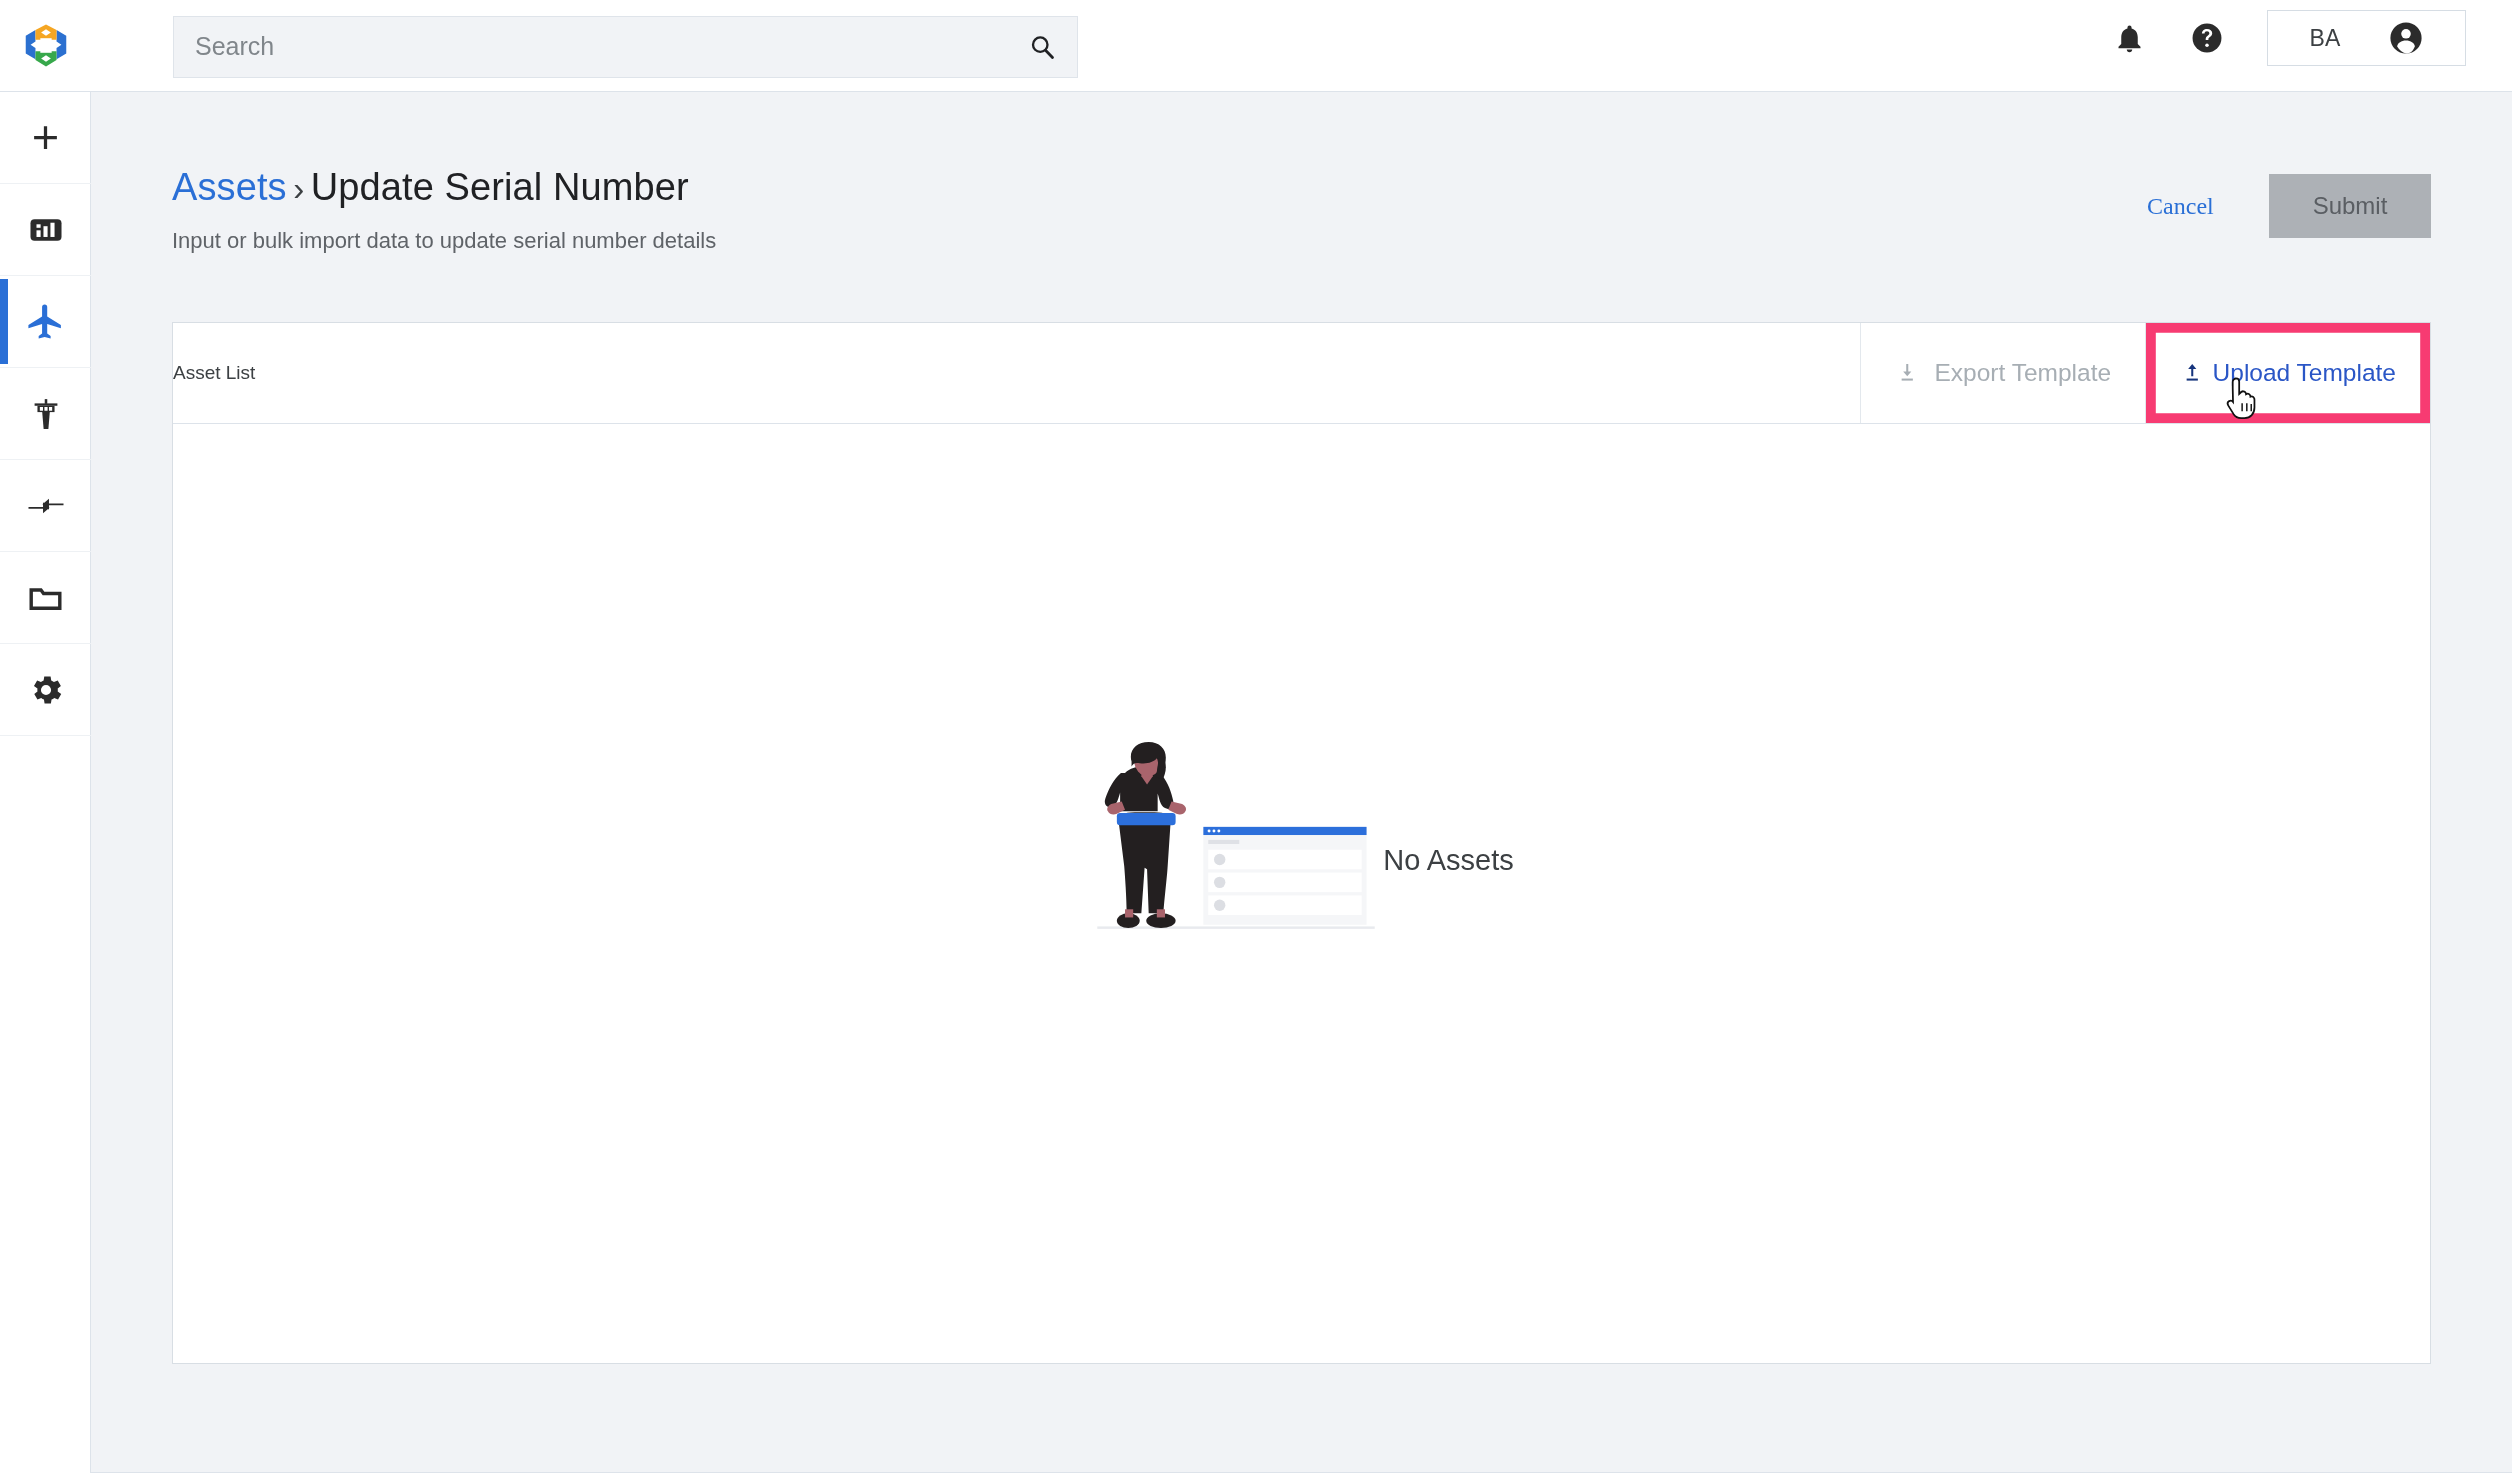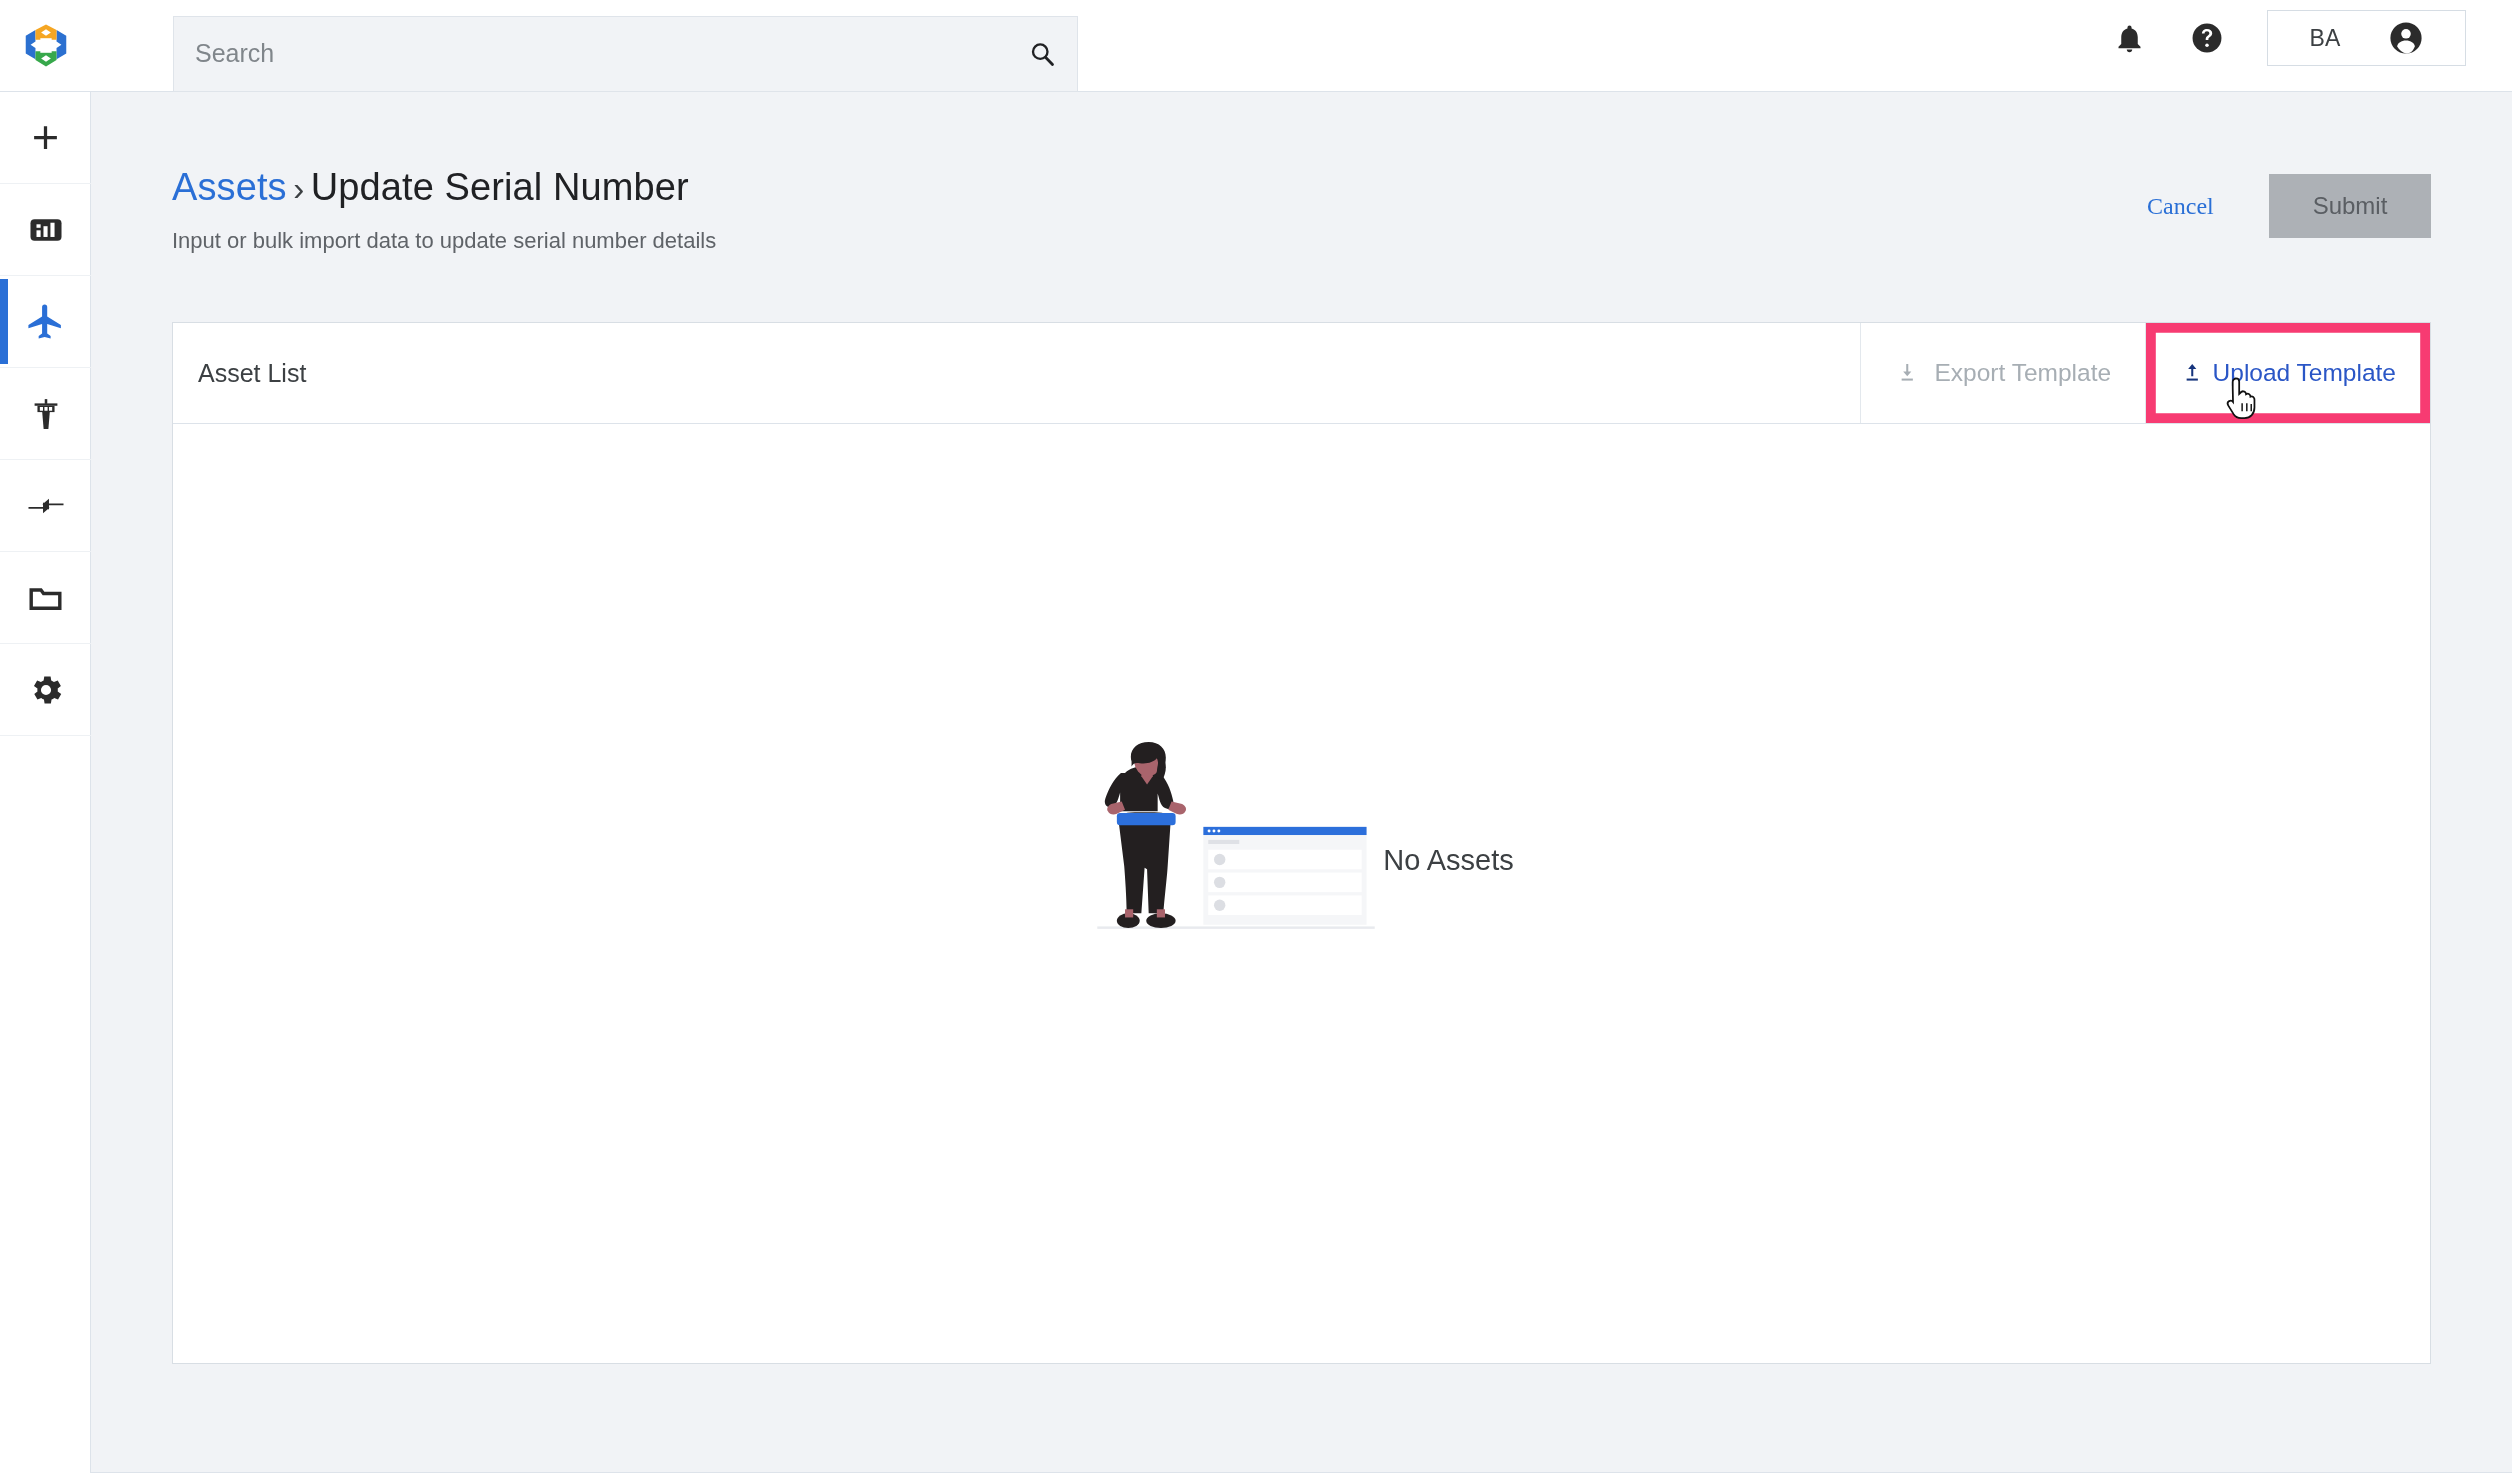--- a/index.html
+++ b/index.html
@@ -17,21 +17,21 @@
     background: #ffffff; border-bottom: 1.6px solid #dde3ea;
     display: flex; align-items: center;
   }
   .logo-wrap {
     width: 91px; height: 92px; display: flex; align-items: center; justify-content: center;
     flex: 0 0 91px;
   }
   .logo { width: 44px; height: 47px; display: block; }
 
   .search-box {
-    position: absolute; left: 173px; top: 15.5px; width: 905px; height: 76px;
+    position: absolute; left: 173px; top: 15.5px; width: 905px; height: 62px;
     background: #f1f3f6; border: 1.6px solid #dfe4ea;
     display: flex; align-items: center; padding: 0 21px;
   }
   .search-input {
     border: 0; background: transparent; outline: none; flex: 1;
     font-family: "Liberation Sans", sans-serif;
     font-size: 25px; color: #5f6368;
   }
   .search-input::placeholder { color: #80868b; }
   .search-icon { width: 28px; height: 28px; flex: 0 0 28px; }
@@ -103,22 +103,22 @@
   
   .card {
     position: absolute; left: 81px; top: 230px; right: 81px; height: 1042px;
     background: #ffffff; border: 1.6px solid #d8dee4;
   }
   .card-head {
     position: relative; height: 101px; border-bottom: 1.6px solid #dde3ea;
     display: flex; align-items: stretch;
   }
   .card-title {
-    flex: 1; display: flex; align-items: center; padding-left: 25px;
-    font-size: 25px; color: #3c4043;
+    flex: 1; display: flex; align-items: center; 
+    font-size: 19px; color: #3c4043;
   }
   .head-cell {
     display: flex; align-items: center; justify-content: center; gap: 14.7px;
     padding: 0 34px; border-left: 1.6px solid #e3e8ed; cursor: pointer;
     font-size: 24.5px; white-space: nowrap;
   }
   .head-cell.disabled { color: #a7aeb4; cursor: default; }
   .head-cell.primary { color: #2a56c6; }
   .head-cell.highlight {
     box-shadow: inset 0 0 0 9.8px #f73b72;

